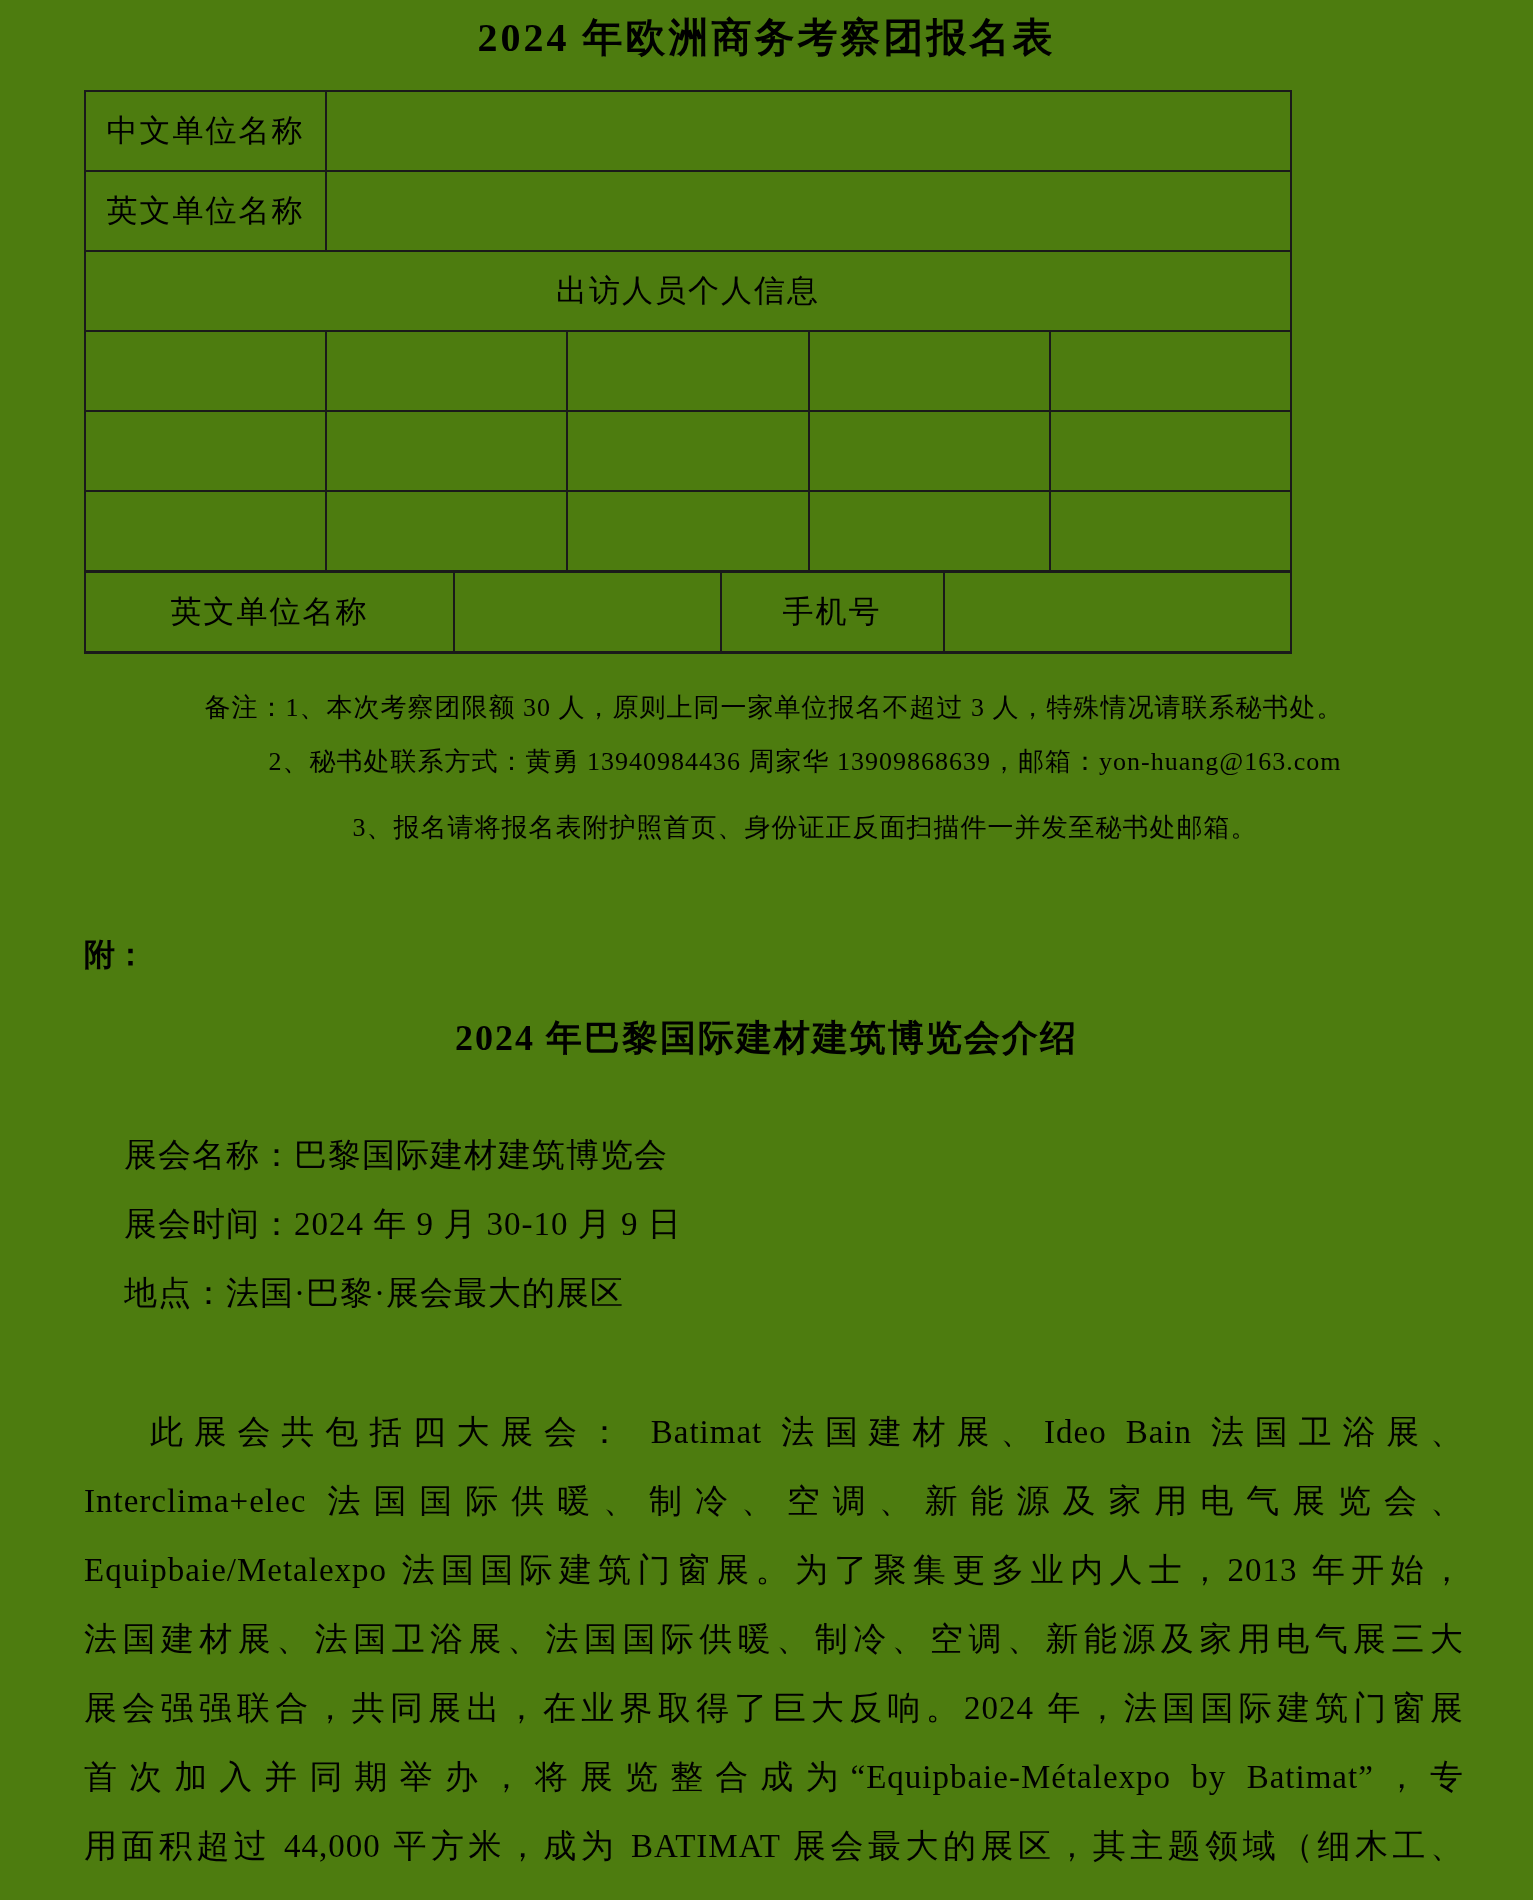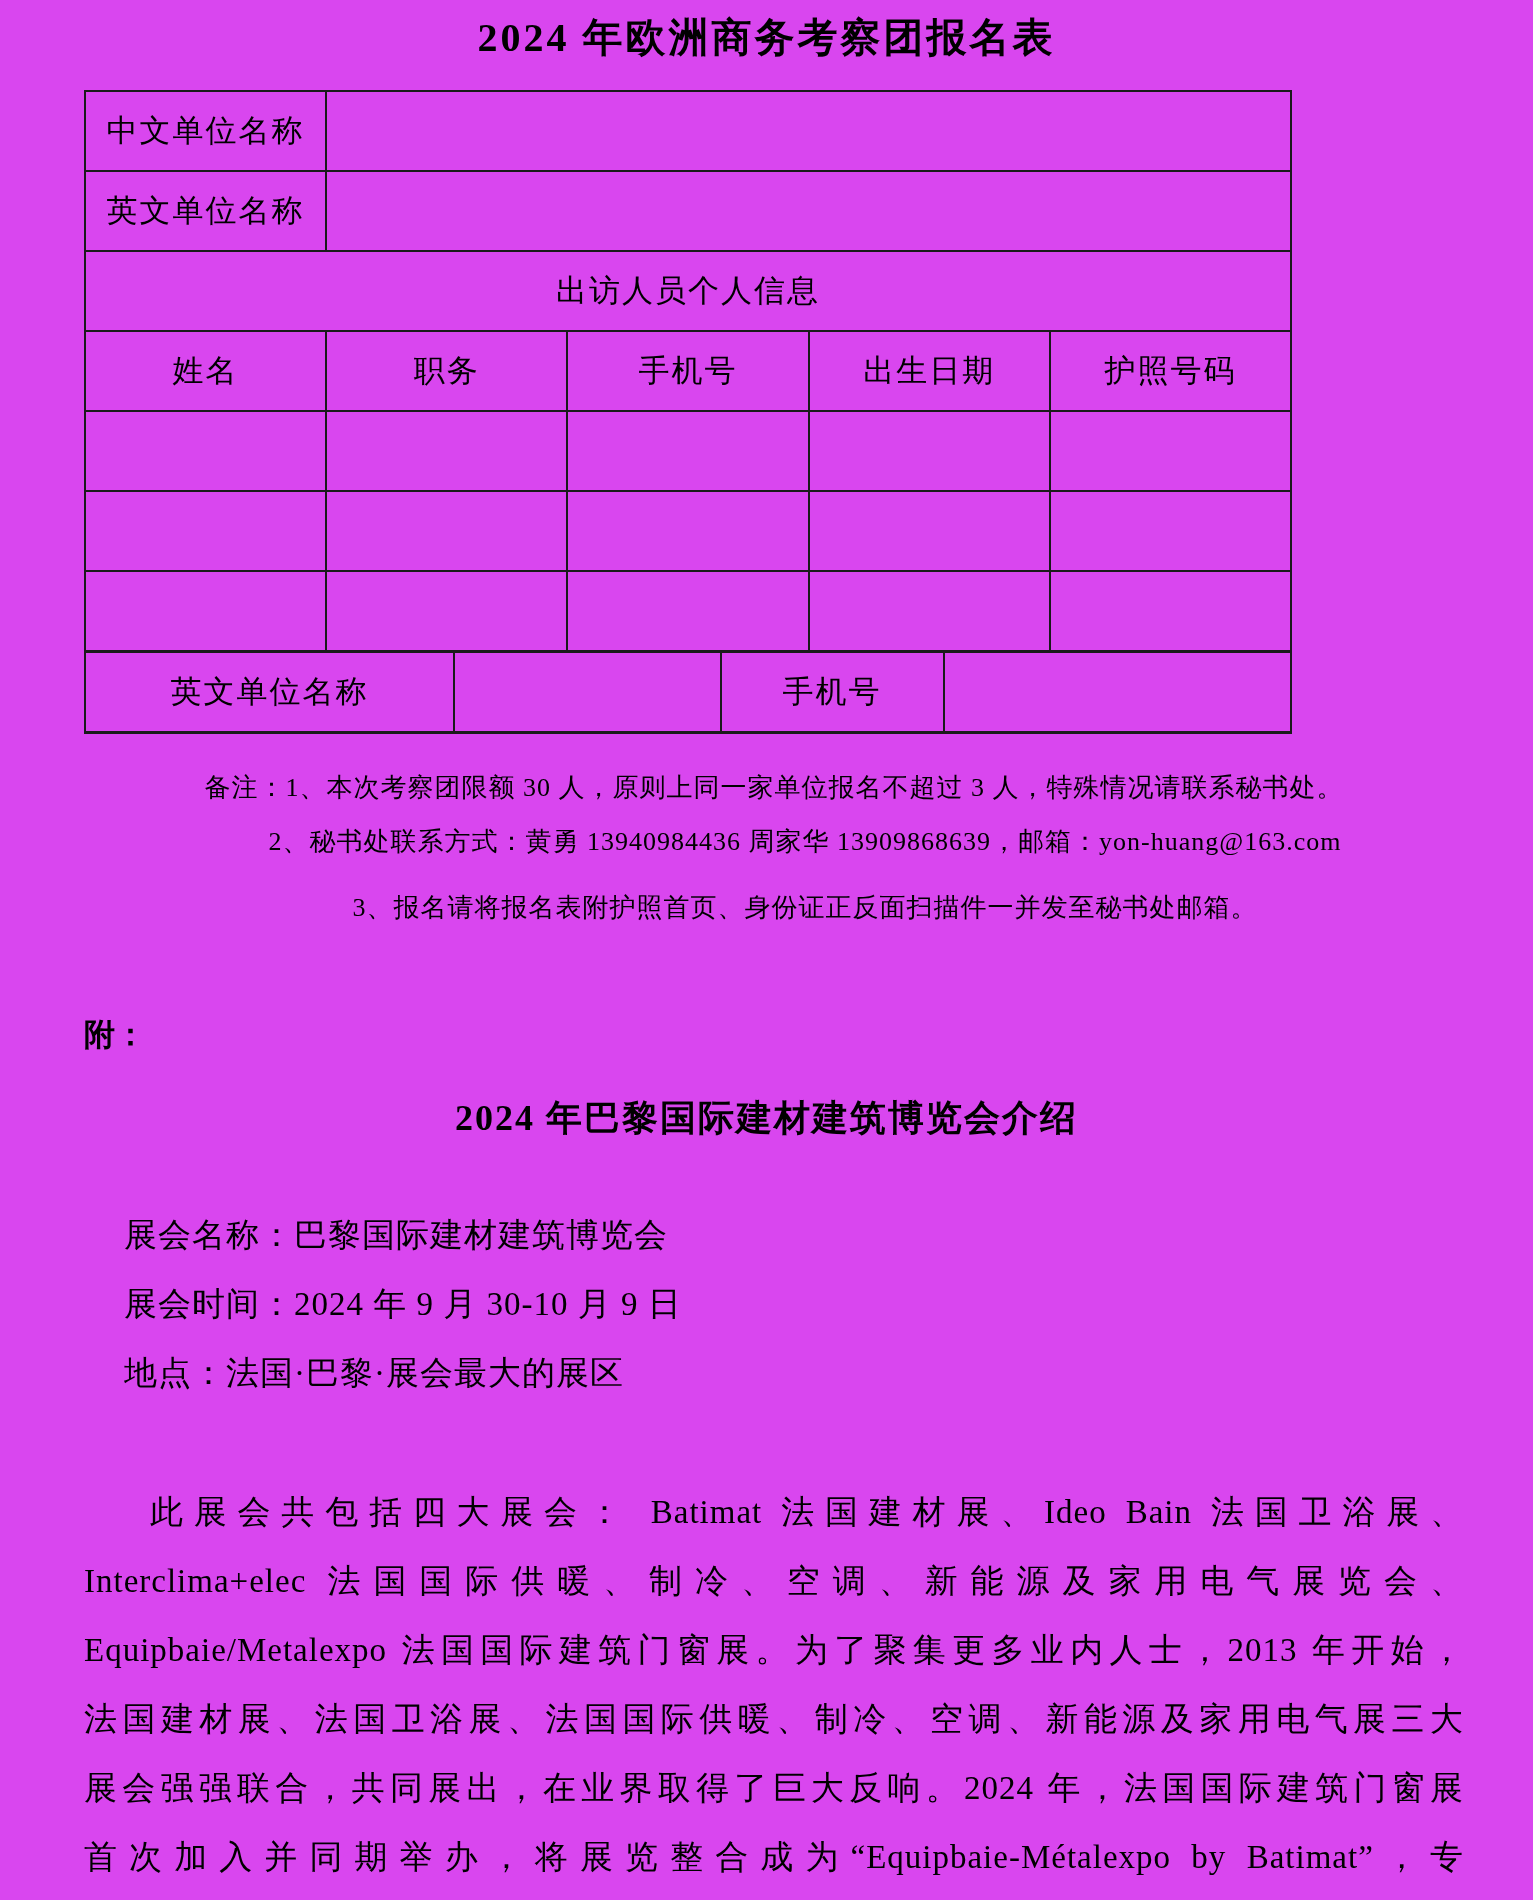--- a/index.html
+++ b/index.html
@@ -11,21 +11,21 @@
     width: 1533px;
     height: 1900px;
     overflow: hidden;
     color: #000;
     font-family: "Liberation Serif", "DejaVu Serif", serif;
   }
   .page {
     position: relative;
     width: 1533px;
     height: 1900px;
-    background: #d946ef;
+    background: #4d7c0f;
   }
   .doc-title {
     margin: 0;
     padding-top: 14px;
     text-align: center;
     font-size: 40px;
     font-weight: bold;
     letter-spacing: 3px;
     line-height: 1.2;
   }
@@ -125,27 +125,20 @@
         <tr>
           <td>中文单位名称</td>
           <td colspan="4"></td>
         </tr>
         <tr>
           <td>英文单位名称</td>
           <td colspan="4"></td>
         </tr>
         <tr>
           <td colspan="5">出访人员个人信息</td>
-        </tr>
-        <tr>
-          <td>姓名</td>
-          <td>职务</td>
-          <td>手机号</td>
-          <td>出生日期</td>
-          <td>护照号码</td>
         </tr>
         <tr>
           <td></td>
           <td></td>
           <td></td>
           <td></td>
           <td></td>
         </tr>
         <tr>
           <td></td>

